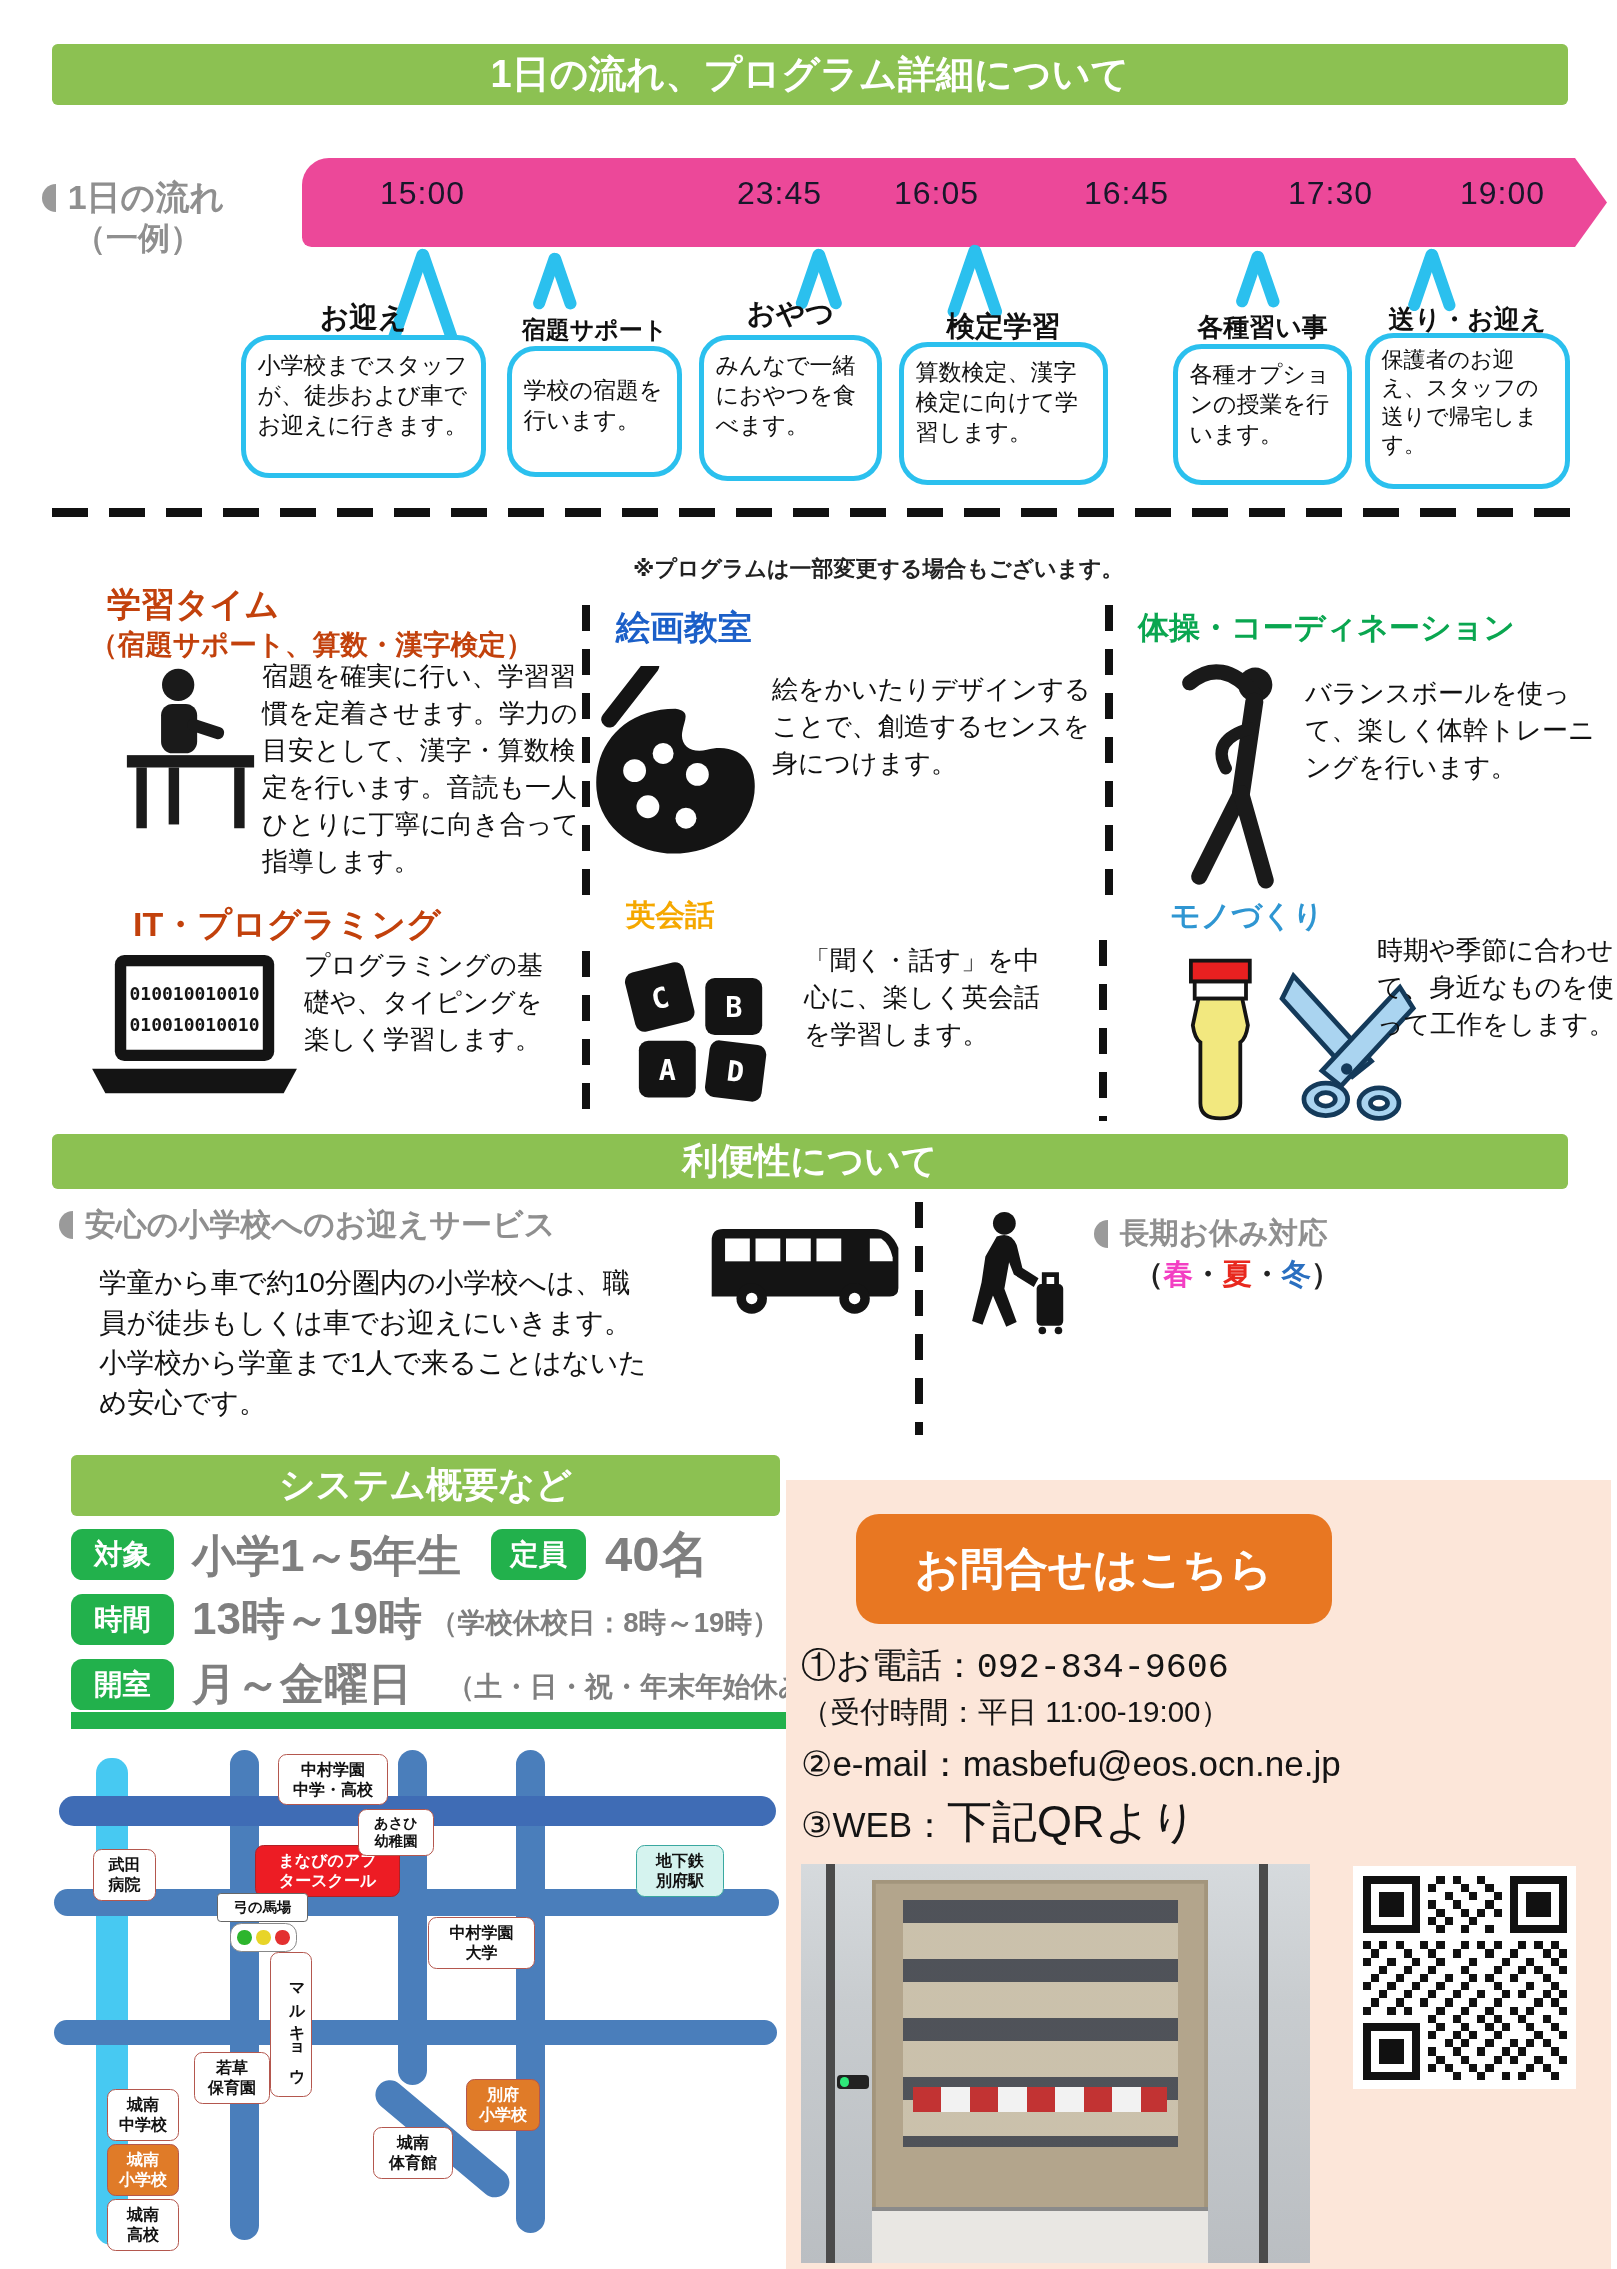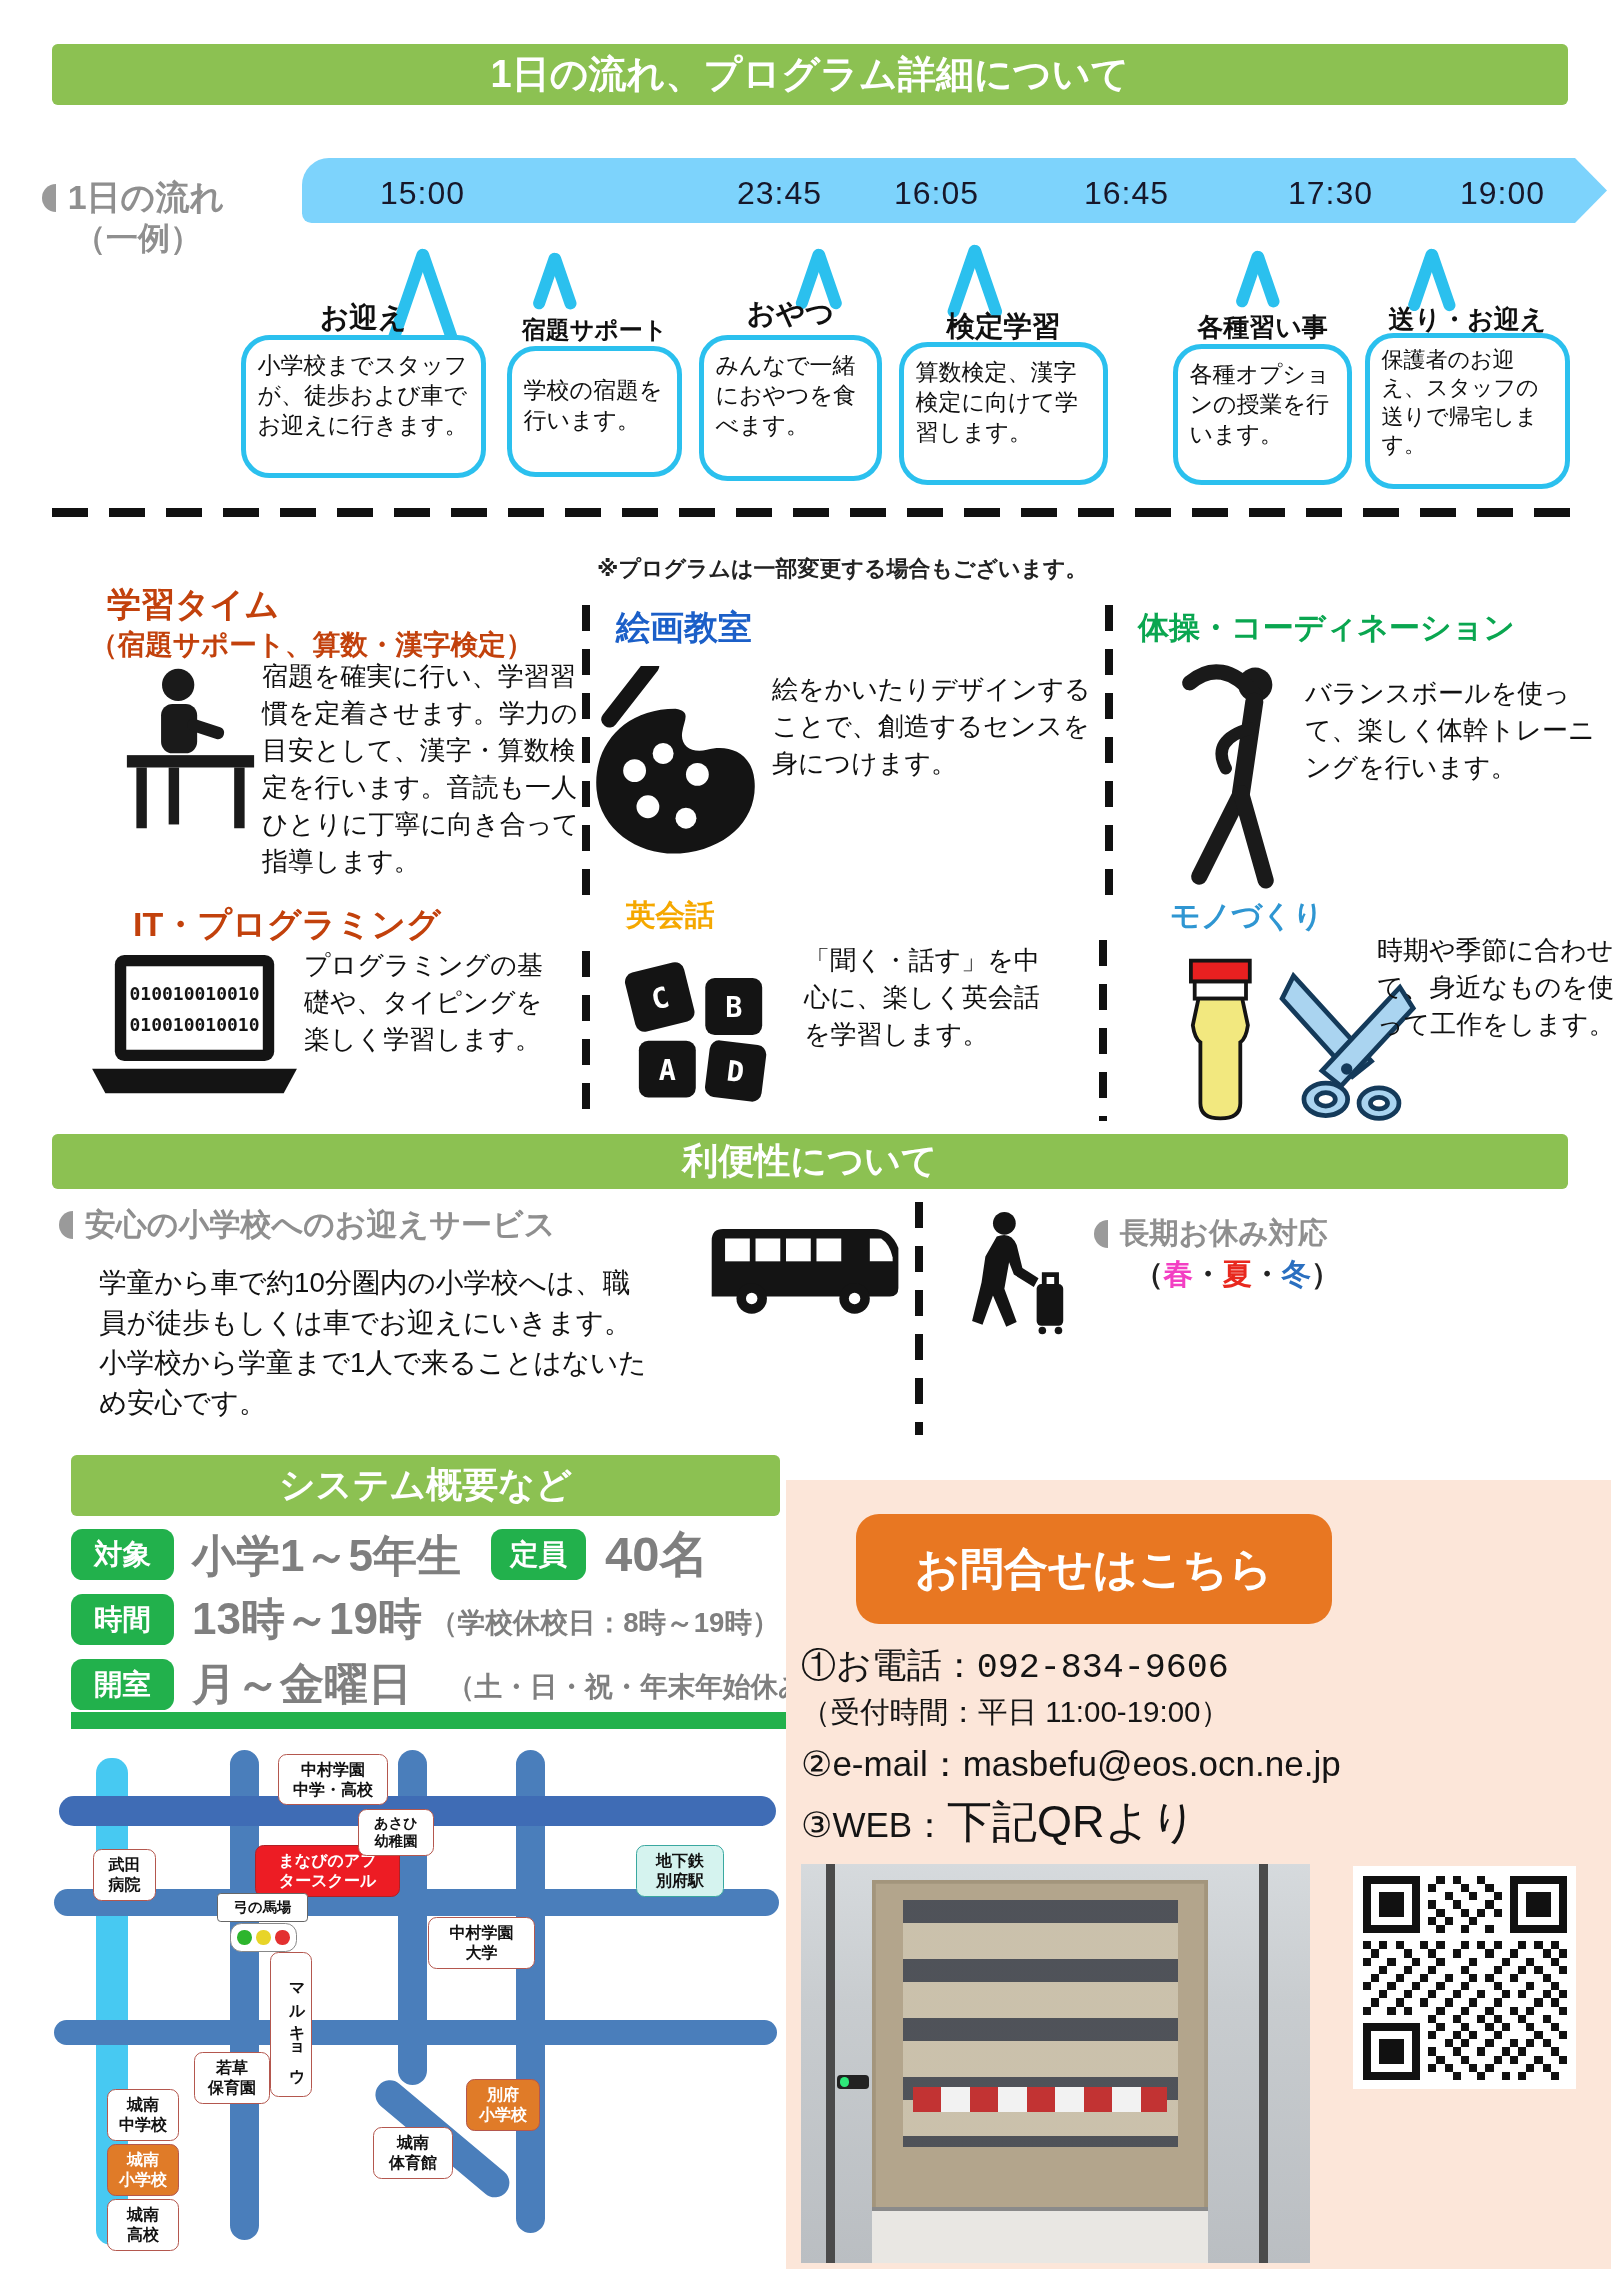--- a/index.html
+++ b/index.html
@@ -9,21 +9,21 @@
 
   
   .gbar{position:absolute;background:#8cc152;border-radius:5.7px;color:#fff;font-weight:700;
         display:flex;align-items:center;justify-content:center;}
 
   
   .ghead{position:absolute;color:#8f8f8f;font-weight:700;display:flex;align-items:center;gap:11.4px;white-space:nowrap;}
   .bullet{display:inline-block;width:14.3px;height:28.5px;background:#9a9a9a;border-radius:14.3px 0 0 14.3px;flex:0 0 auto;}
 
   
-  .band{position:absolute;left:302px;top:158px;width:1305px;height:65px;background:#7dd3fc;
+  .band{position:absolute;left:302px;top:158px;width:1305px;height:89px;background:#ec4899;
         border-radius:27px 0 0 9.5px;
         clip-path:polygon(0 0, calc(100% - 32px) 0, 100% 50%, calc(100% - 32px) 100%, 0 100%);}
   .time{position:absolute;top:17px;font-size:32px;color:#17172a;letter-spacing:1px;}
   .chev{position:absolute;}
   .chev::before,.chev::after{content:"";position:absolute;top:0;left:50%;width:12.4px;height:100%;
         background:#2bc0ee;border-radius:6.7px;transform-origin:50% 4.8px;}
   .chev::before{transform:translateX(-50%) rotate(19deg);}
   .chev::after{transform:translateX(-50%) rotate(-19deg);}
 
   .bub{position:absolute;border:5.7px solid #2bc0ee;border-radius:28.5px;background:#fff;
@@ -31,21 +31,21 @@
   .bubt{position:absolute;font-weight:700;color:#101010;text-align:center;z-index:2;}
 
   
   .hdash{position:absolute;height:8.6px;background:repeating-linear-gradient(90deg,#111 0 36px,transparent 36px 57px);}
   .vdash{position:absolute;width:7.6px;background:repeating-linear-gradient(180deg,#111 0 26px,transparent 26px 44px);}
 
   
   .ptitle{position:absolute;font-weight:700;white-space:nowrap;}
   .pbody{position:absolute;font-size:26px;line-height:1.42;color:#101010;}
   .c-red{color:#c2410c}.c-blue{color:#1b5fc8}.c-green{color:#0aa650}.c-orange{color:#f5a800}.c-azure{color:#2f96d2}
-  .note{position:absolute;font-size:22px;font-weight:700;color:#222;}
+  .note{position:absolute;font-size:22px;font-weight:700;color:#222;margin-left:36px;}
 
   
   .seasons{position:absolute;font-weight:700;font-size:29.5px;color:#222;}
   .s-spr{color:#f33fc3}.s-sum{color:#e8281e}.s-win{color:#2a6fc0}
 
   
   .badge{position:absolute;width:103px;height:51px;background:#22b14c;border-radius:11.4px;color:#fff;
          font-size:28.5px;font-weight:700;display:flex;align-items:center;justify-content:center;}
   .sval{position:absolute;color:#7f7f7f;font-weight:700;white-space:nowrap;}
   .snote{position:absolute;color:#7f7f7f;font-weight:700;font-size:27.6px;white-space:nowrap;}

